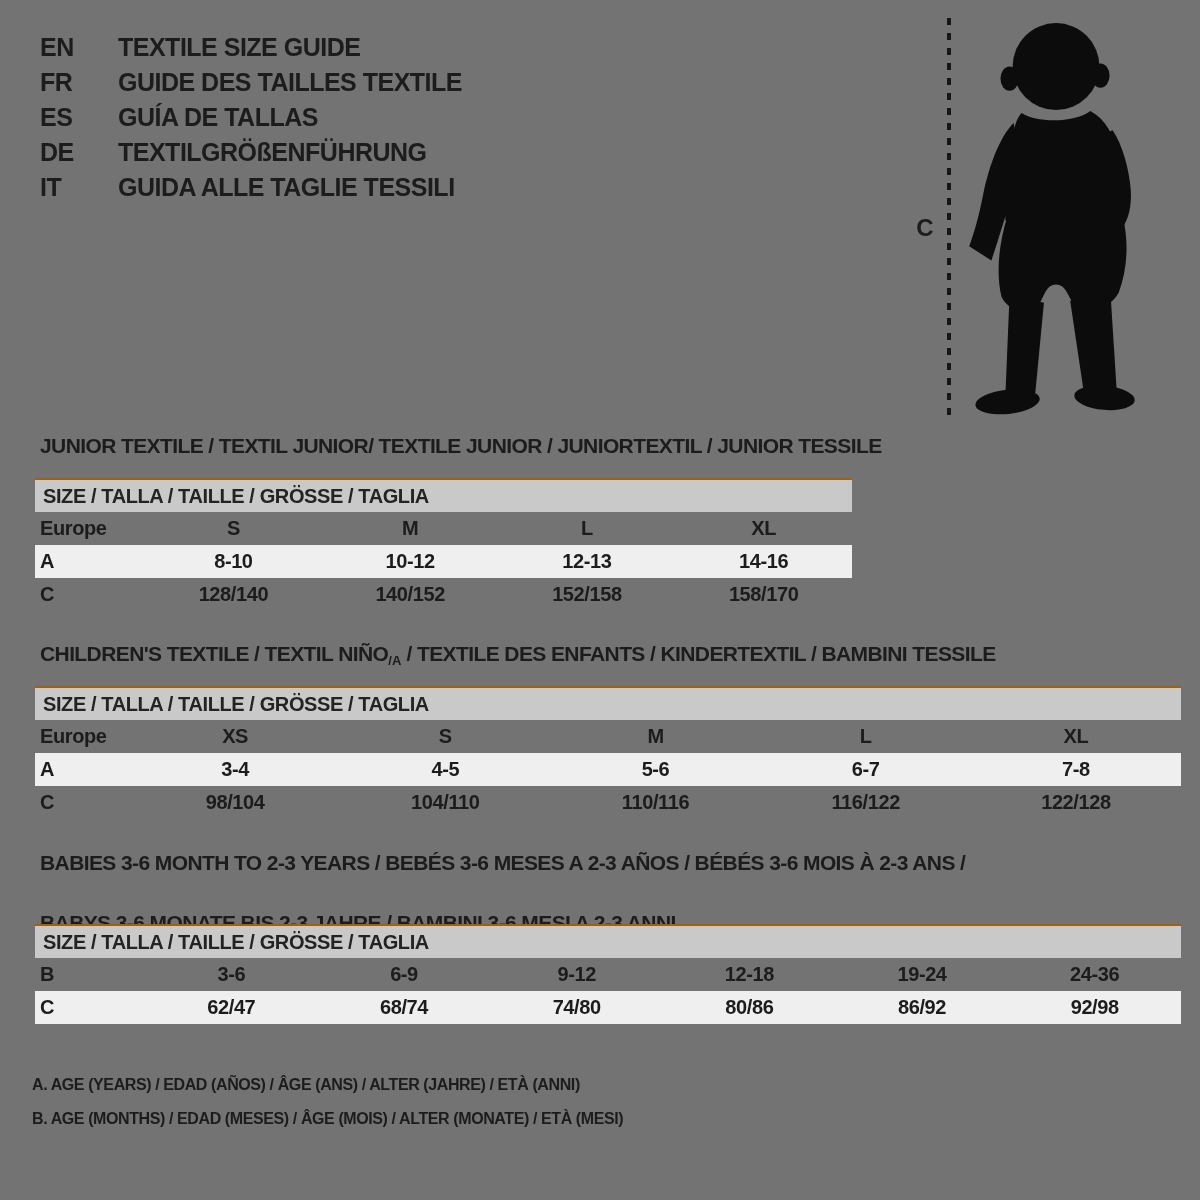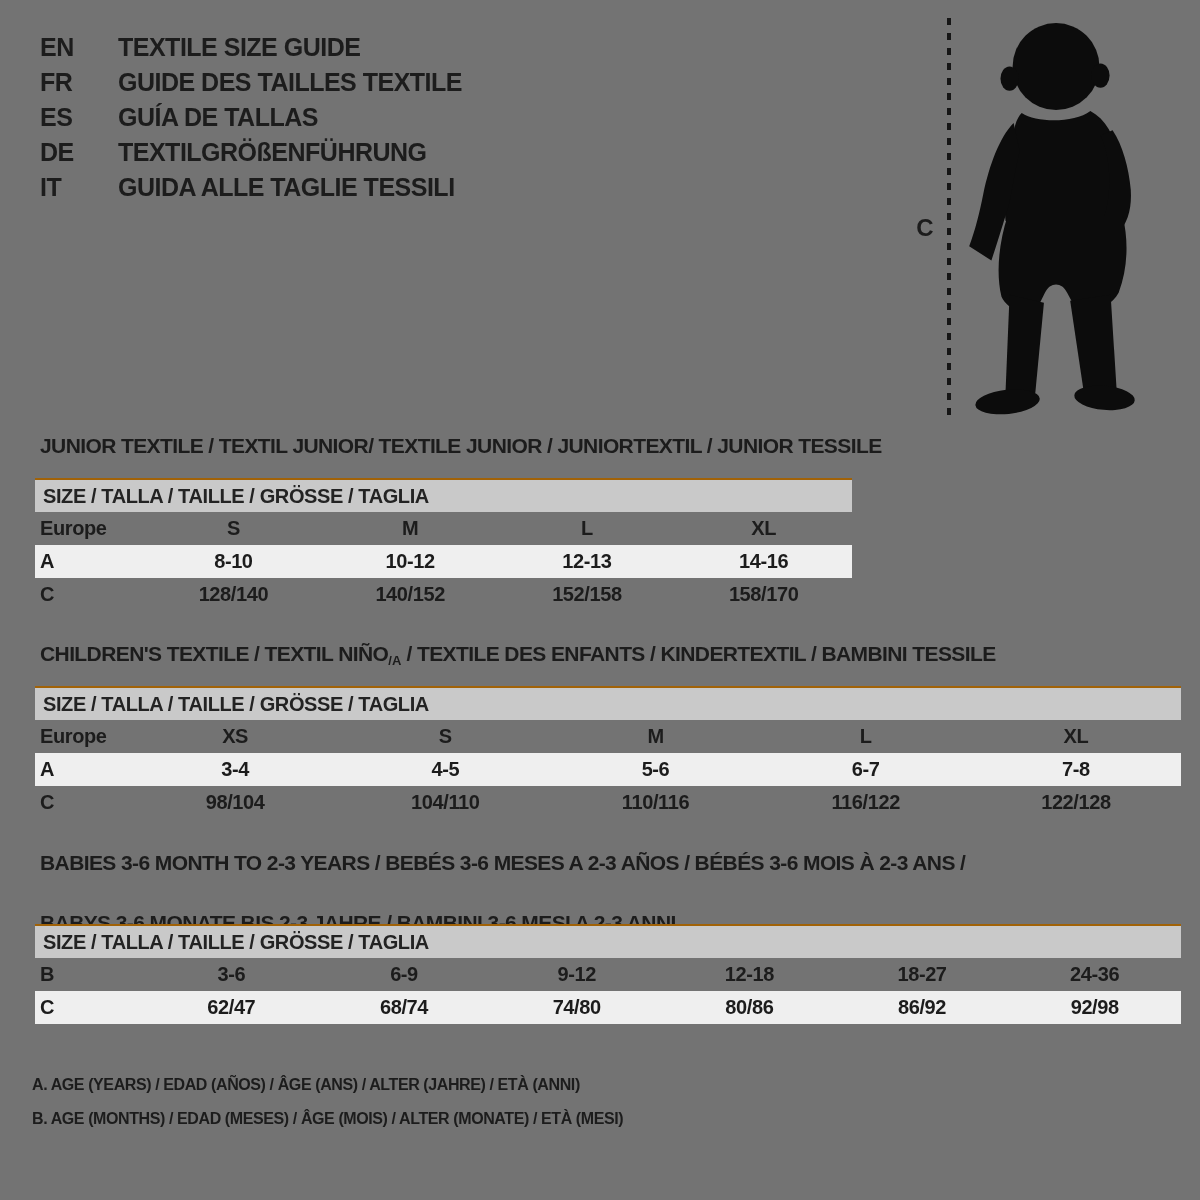--- a/index.html
+++ b/index.html
@@ -143,21 +143,21 @@
   <div class="section-title" style="top:884px;margin-top:27px;">BABYS 3-6 MONATE BIS 2-3 JAHRE / BAMBINI 3-6 MESI A 2-3 ANNI</div>
   <div class="bar" style="top:924px;width:1146px;">
     <span>SIZE / TALLA / TAILLE / GRÖSSE / TAGLIA</span>
   </div>
   <div class="trow" style="top:958px;width:1146px;">
     <span class="lbl lbl-110">B</span>
     <span class="cell">3-6</span>
     <span class="cell">6-9</span>
     <span class="cell">9-12</span>
     <span class="cell">12-18</span>
-    <span class="cell">18-27</span>
+    <span class="cell">19-24</span>
     <span class="cell">24-36</span>
   </div>
   <div class="trow alt" style="top:991px;width:1146px;">
     <span class="lbl lbl-110">C</span>
     <span class="cell">62/47</span>
     <span class="cell">68/74</span>
     <span class="cell">74/80</span>
     <span class="cell">80/86</span>
     <span class="cell">86/92</span>
     <span class="cell">92/98</span>

